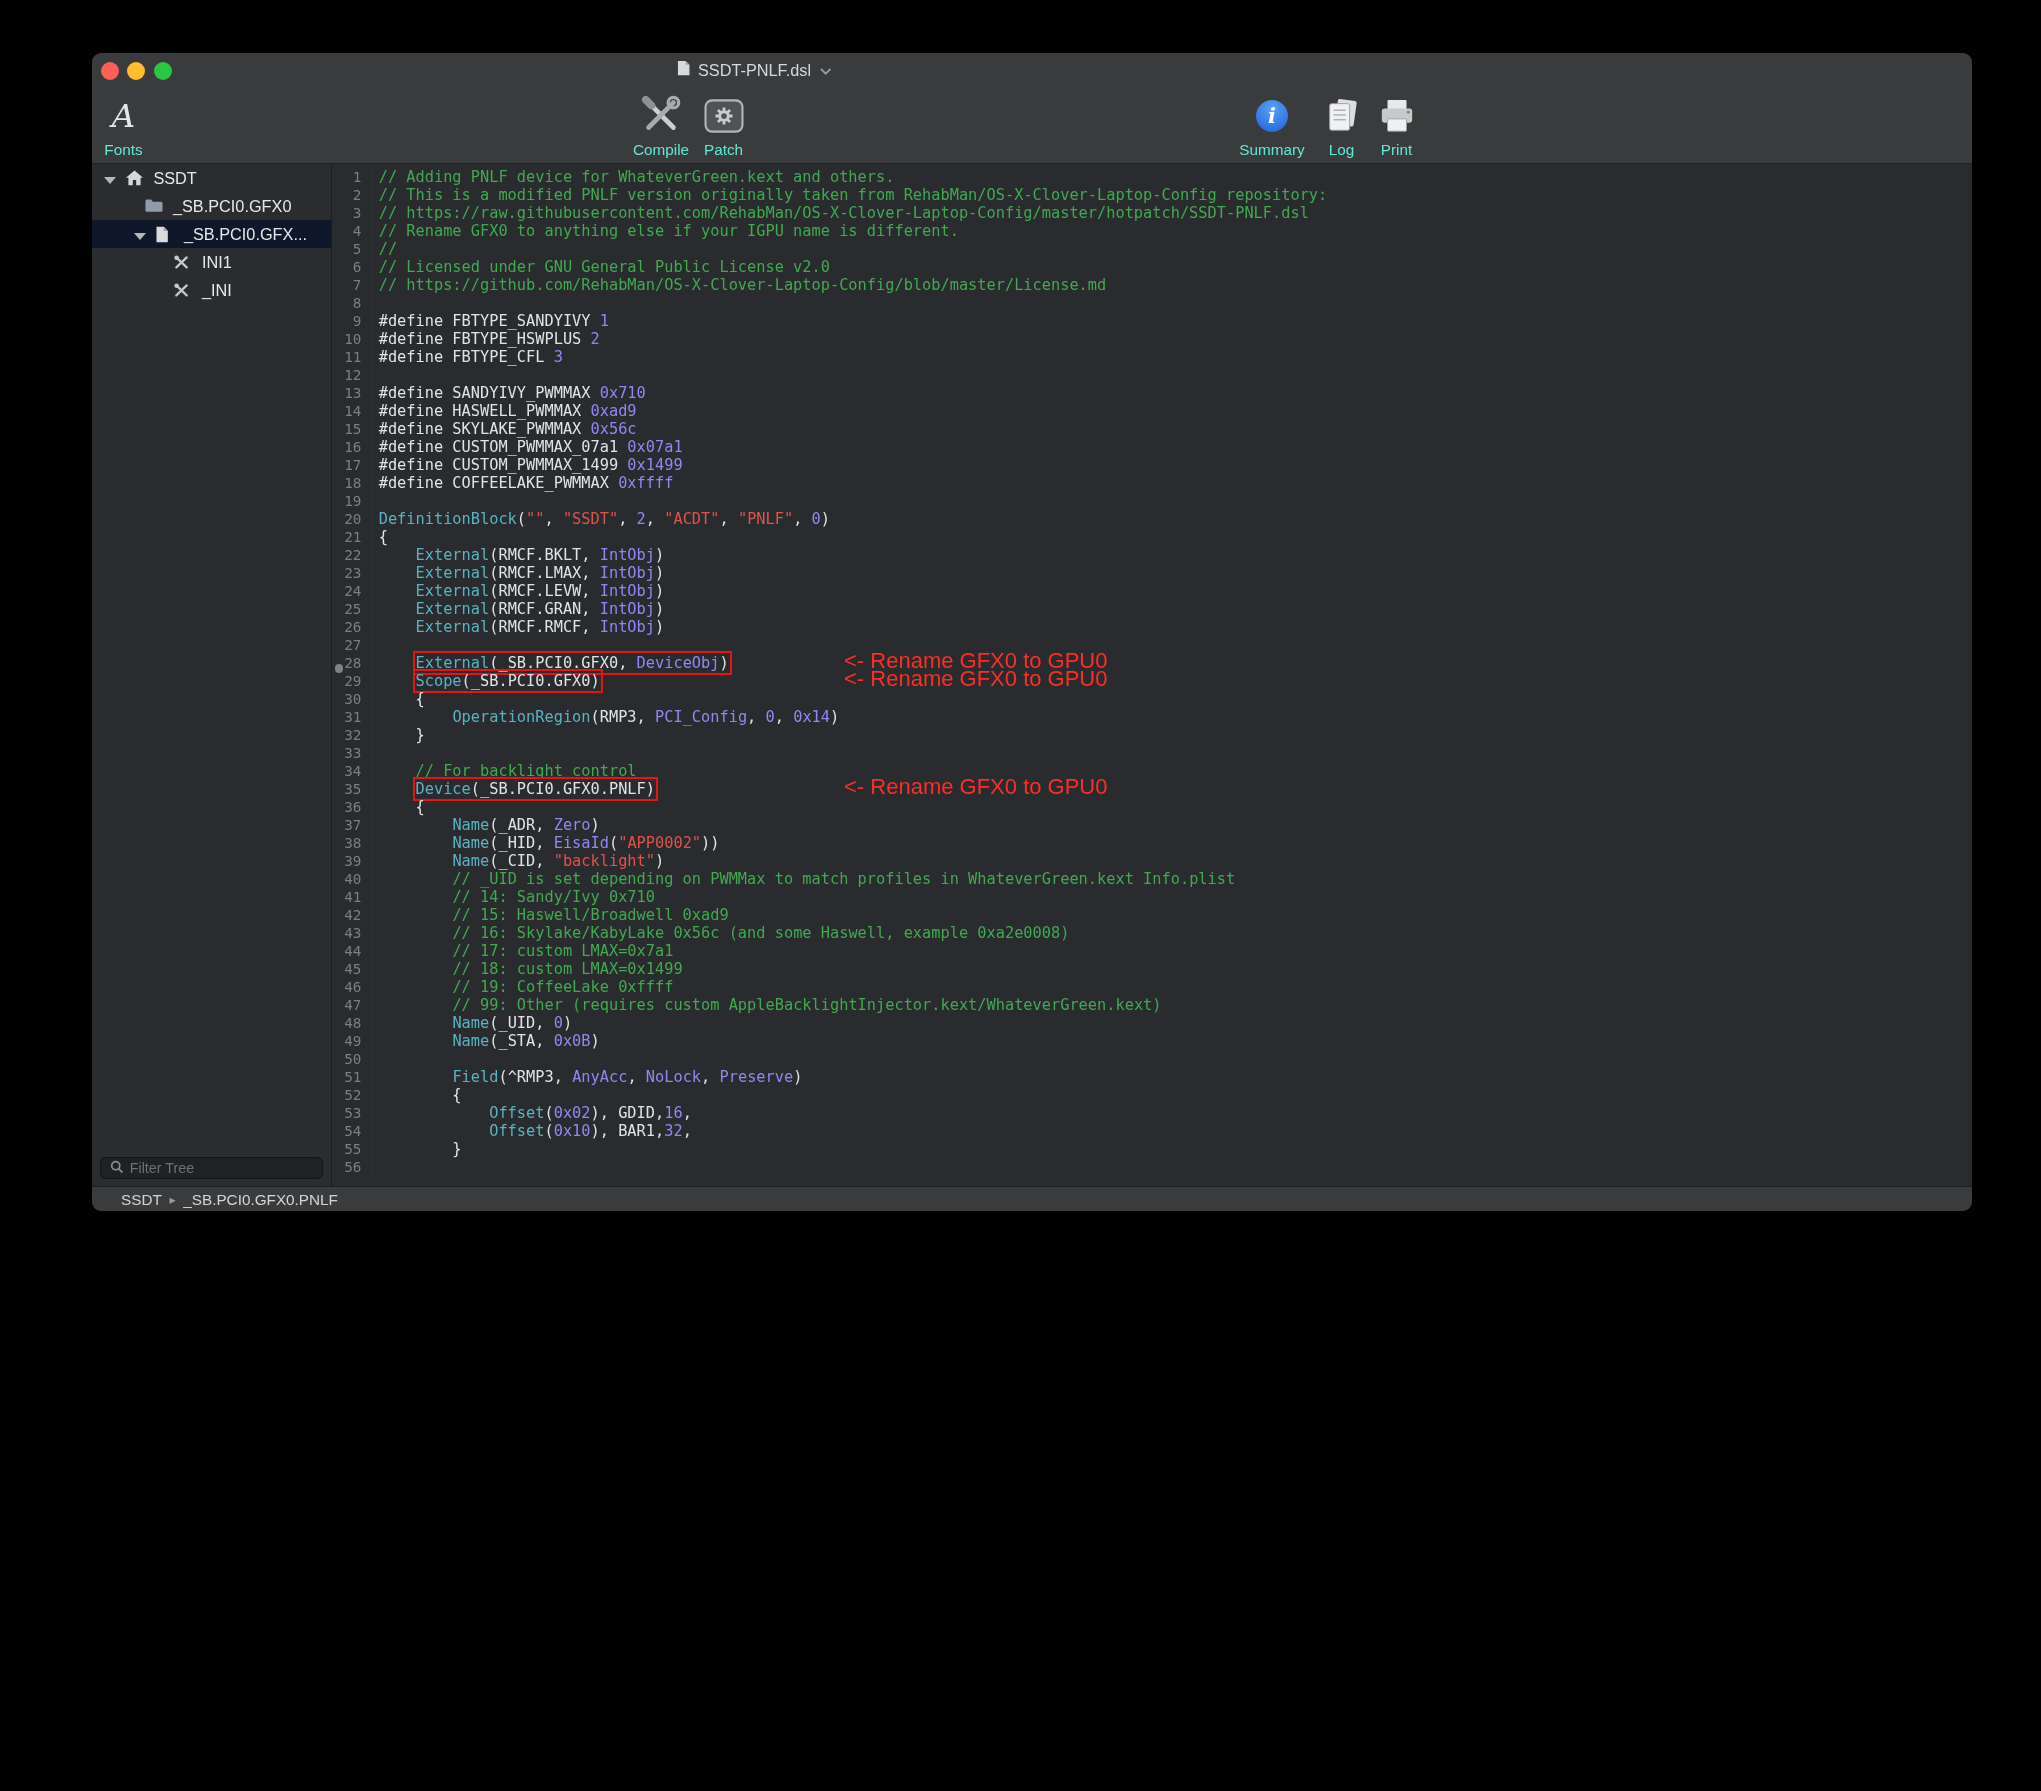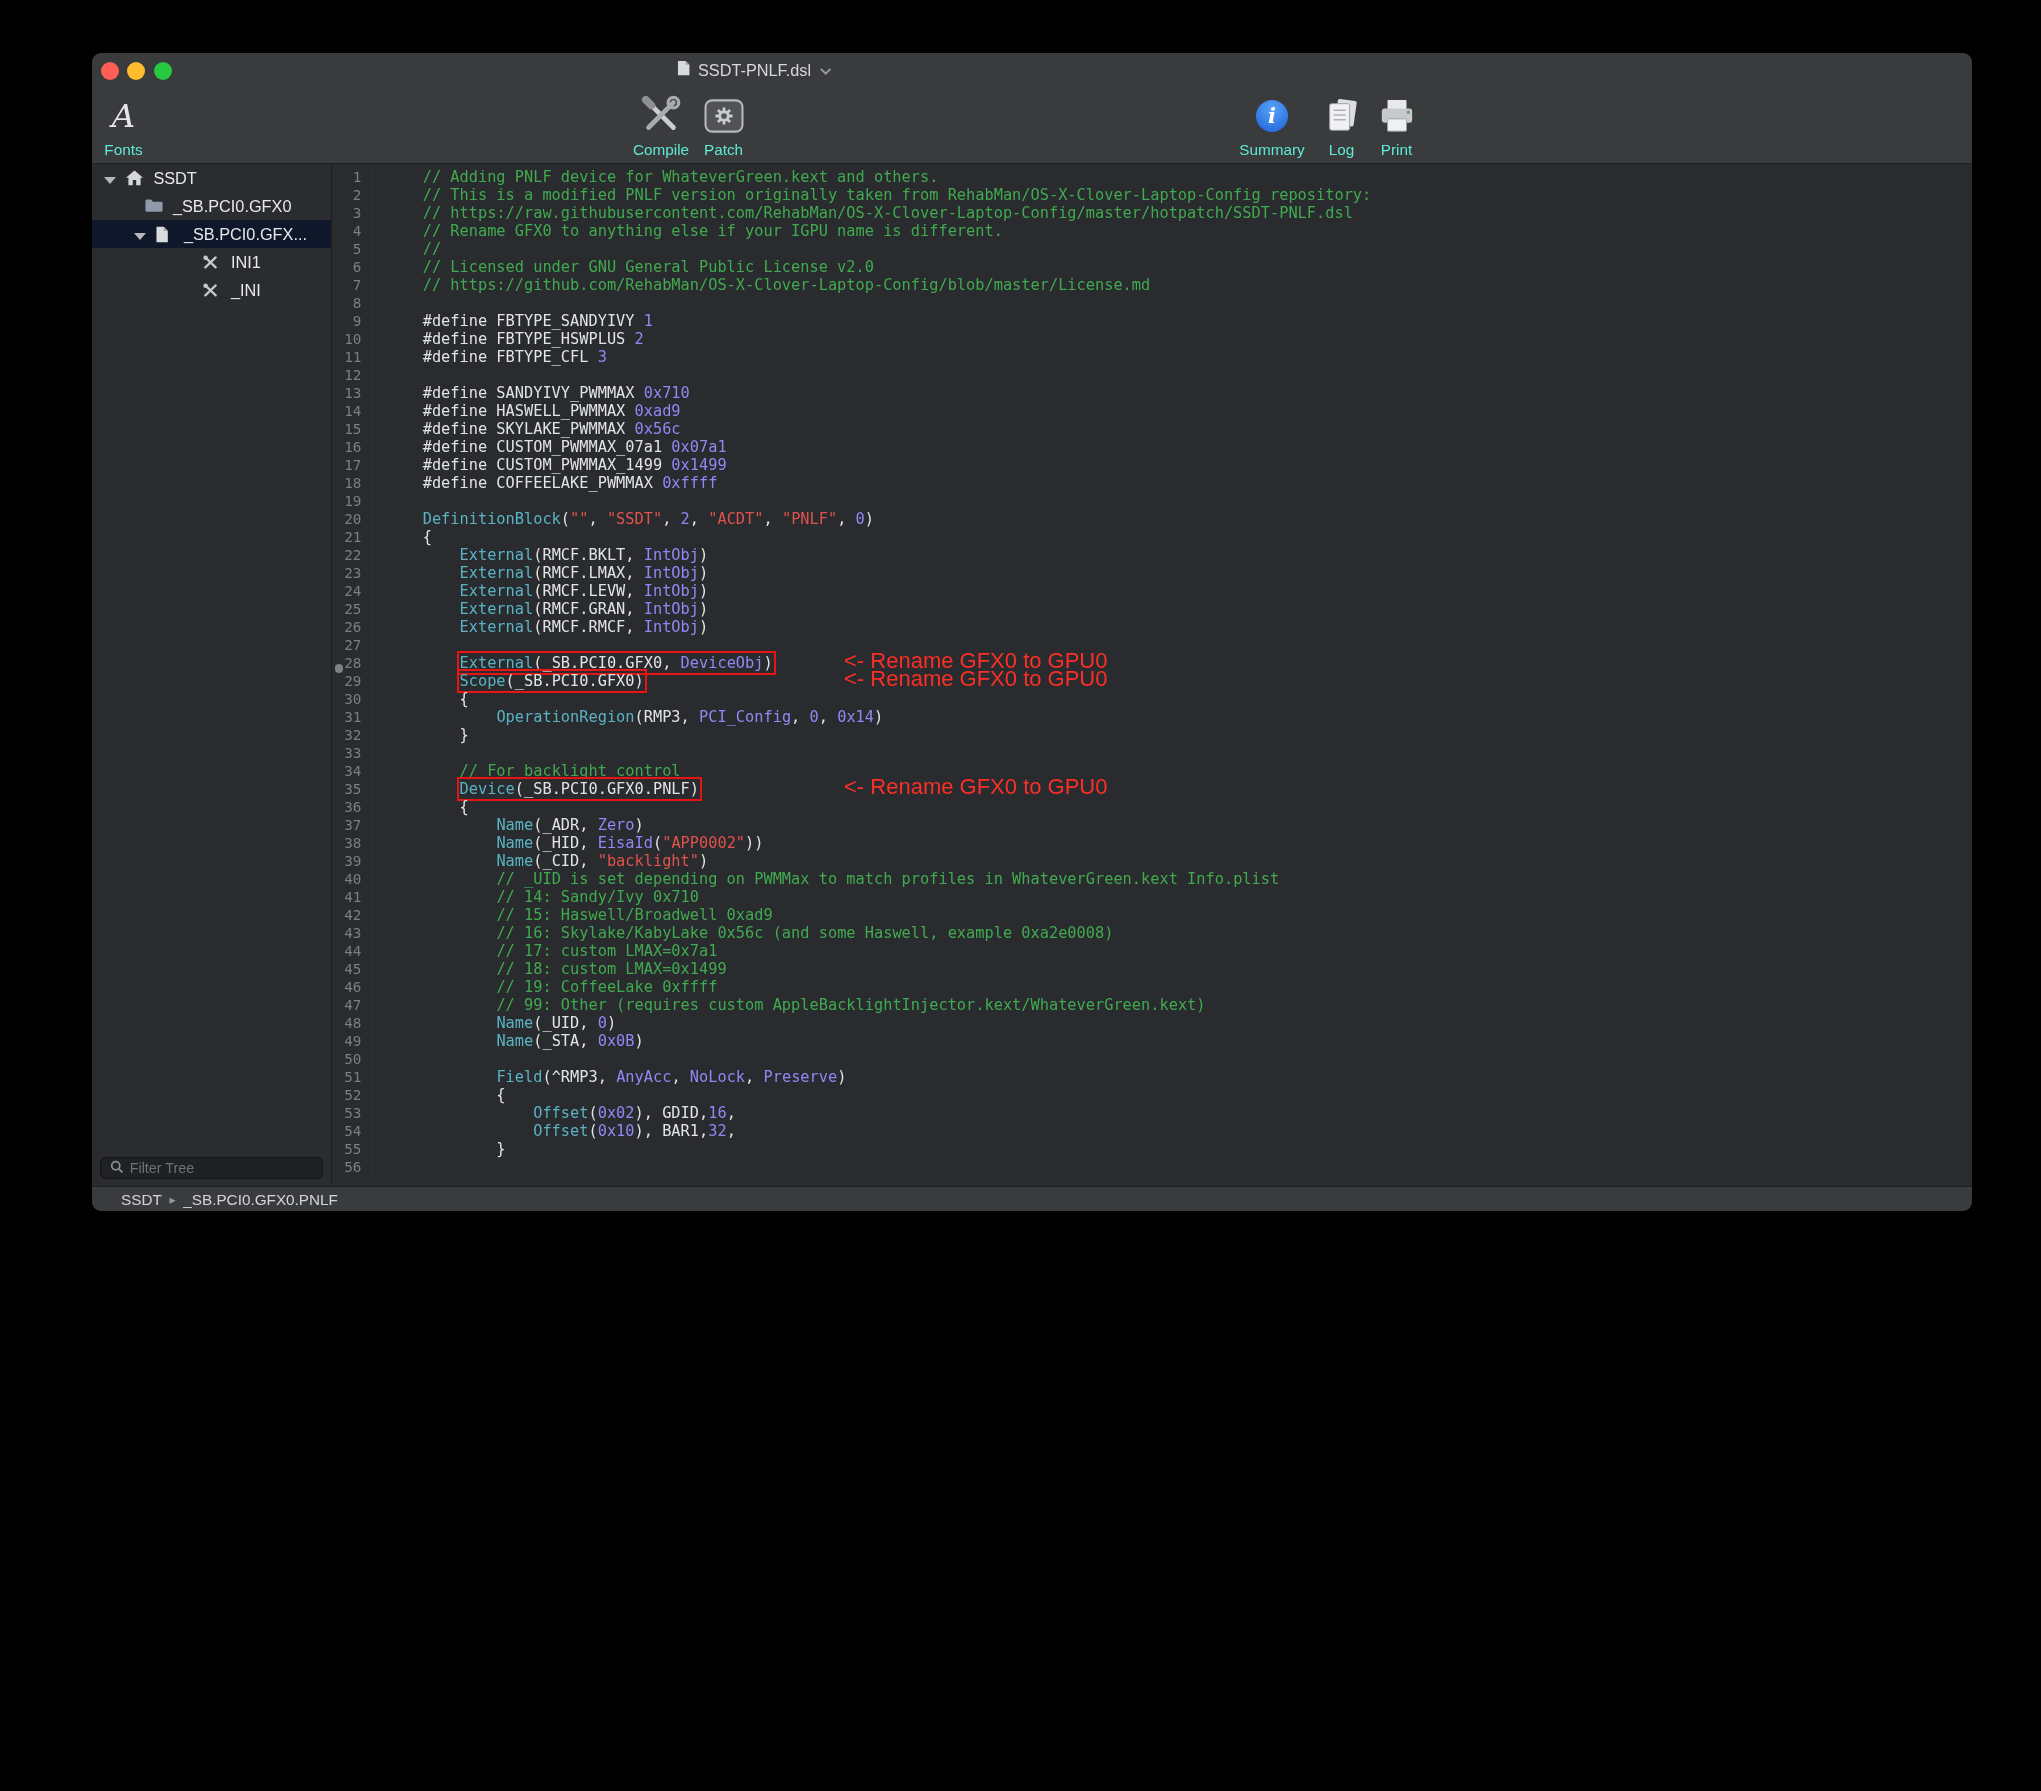--- a/index.html
+++ b/index.html
@@ -24,36 +24,36 @@
   .ti-log{left:1221px;width:57px;}
   .ti-print{left:1276px;width:57px;}
   .fonts-a{font:italic 400 32.5px "DejaVu Serif",serif;color:#e6e7e9;}
   .icircle{width:32.5px;height:32.5px;border-radius:50%;background:radial-gradient(circle at 50% 28%,#59a2f8,#1c60d6);color:#fff;font:italic 700 21px "DejaVu Serif",serif;display:flex;align-items:center;justify-content:center;}
   
   .main{display:flex;height:1022px;}
   .sidebar{width:239px;background:#2b2c2f;border-right:1px solid #1c1d1f;position:relative;flex:0 0 239px;}
   .trow{height:28px;display:flex;align-items:center;font-size:16.3px;color:#e7e8ea;white-space:nowrap;}
   .trow.lvl0{padding-left:11.5px;}
   .trow.lvl1{padding-left:31px;}
-  .trow.lvl2{padding-left:110px;}
+  .trow.lvl2{padding-left:81px;}
   .trow.sel{background:#0f172a;padding-left:42px;}
   .tri{width:21px;flex:0 0 21px;}
   .tri::before{content:'';display:inline-block;border-left:6.2px solid transparent;border-right:6.2px solid transparent;border-top:7.6px solid #b5b7ba;}
   .tspacer{width:21px;flex:0 0 21px;}
   .ticonwrap{width:27px;flex:0 0 27px;display:flex;align-items:center;}
   .tlabeltxt{margin-left:1.9px;}
   .filterwrap{position:absolute;left:7.6px;right:7.6px;bottom:6.7px;height:22px;background:#202124;border:1px solid #131416;border-radius:5.7px;display:flex;align-items:center;padding:0 9px;box-sizing:border-box;}
   .filterinput{flex:1;background:transparent;border:none;outline:none;color:#d8d9db;font-size:14.3px;margin-left:4.8px;font-family:"Liberation Sans","DejaVu Sans",sans-serif;}
   .filterinput::placeholder{color:#6d7277;}
   
   .editor{flex:1;background:#292b2e;overflow:hidden;position:relative;}
   .codearea{font-family:"DejaVu Sans Mono",monospace;font-size:15.3px;padding-top:3.8px;}
   .line{position:relative;display:flex;height:18px;line-height:18px;white-space:pre;}
   .ln{flex:0 0 40px;text-align:right;padding-right:9.6px;box-sizing:border-box;color:#7a7f85;font-size:14.3px;border-right:1px solid rgba(255,255,255,0.04);}
-  .codeseg{padding-left:6.7px;white-space:pre;margin-left:44px;}
+  .codeseg{padding-left:6.7px;white-space:pre;}
   .tk-c{color:#41aa4f;}
   .tk-k{color:#59b3c3;}
   .tk-n{color:#9487f5;}
   .tk-s{color:#e0534d;}
   .tk-w{color:#e2e3e5;}
   .redbox{outline:2.9px solid #e81414;outline-offset:1.9px;}
   .anno{position:absolute;left:512px;top:-1.9px;font-family:"Liberation Sans","DejaVu Sans",sans-serif;font-size:22px;color:#fb2f26;white-space:pre;}
   .gdot{position:absolute;left:2.9px;top:10.5px;width:8.6px;height:8.6px;border-radius:50%;background:#7e8286;}
   
   .statusbar{height:25px;background:#3a3b3d;border-top:1px solid #202123;display:flex;align-items:center;padding-left:29px;gap:7.6px;font-size:15.3px;color:#d3d4d6;}

